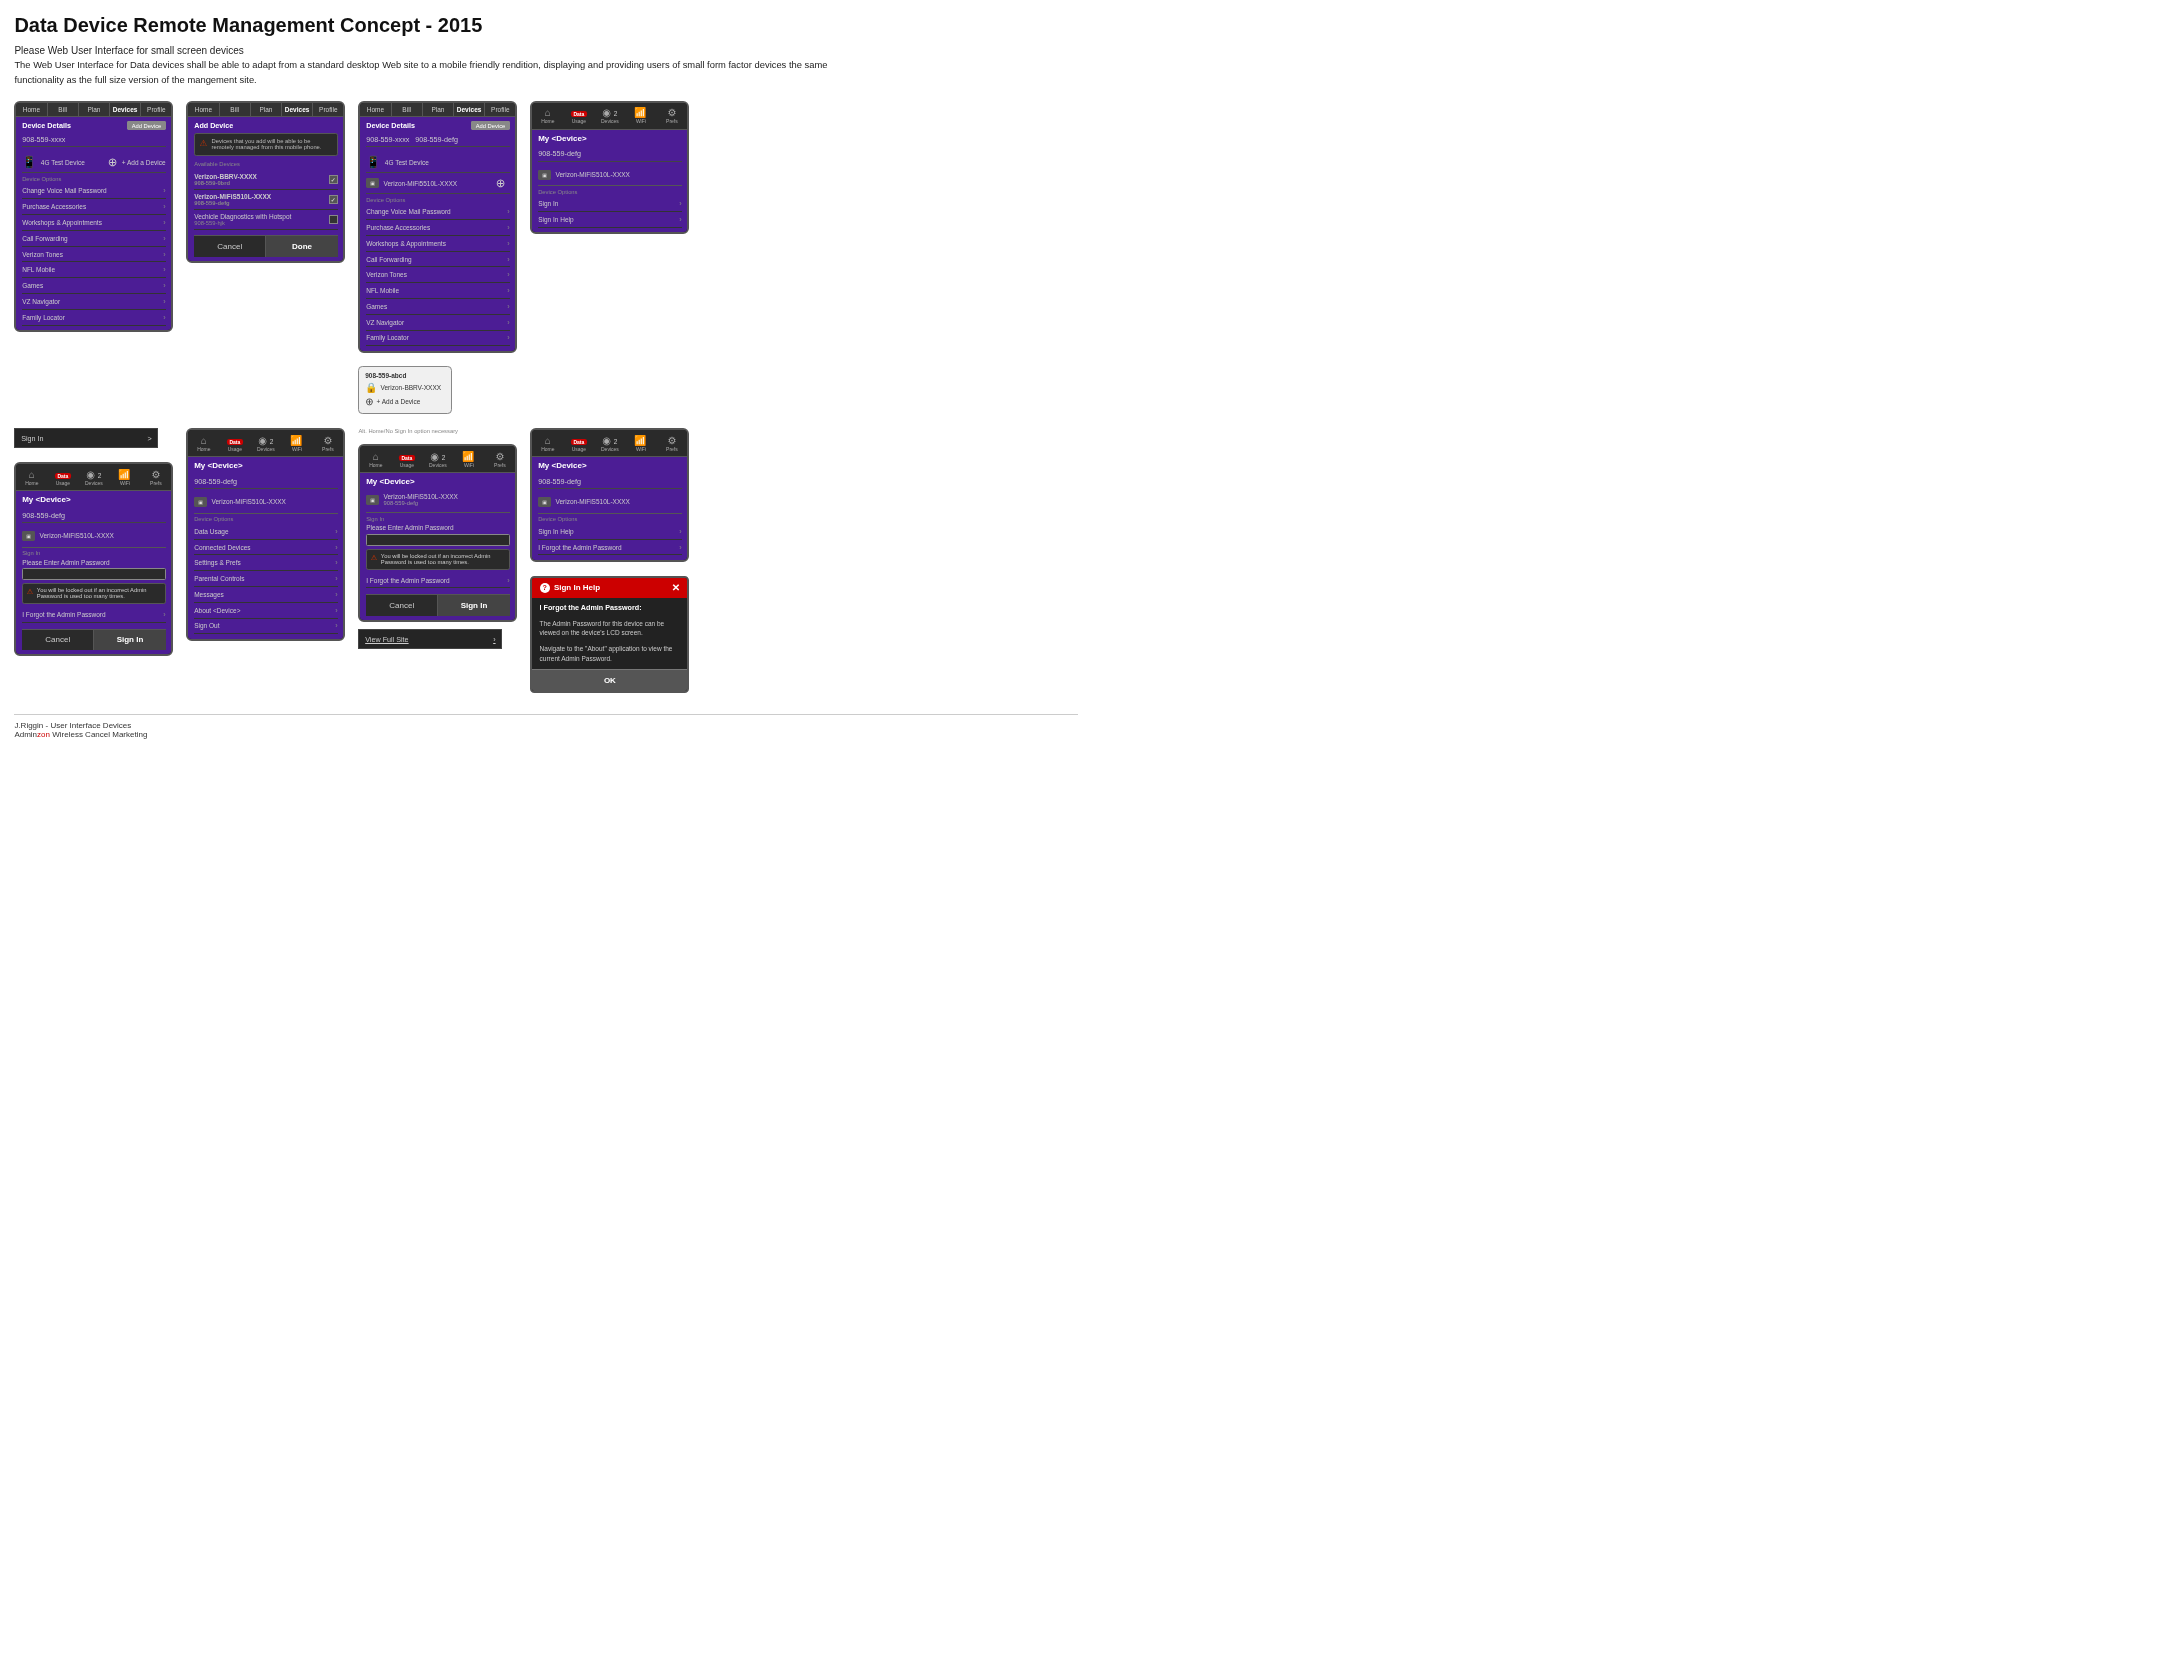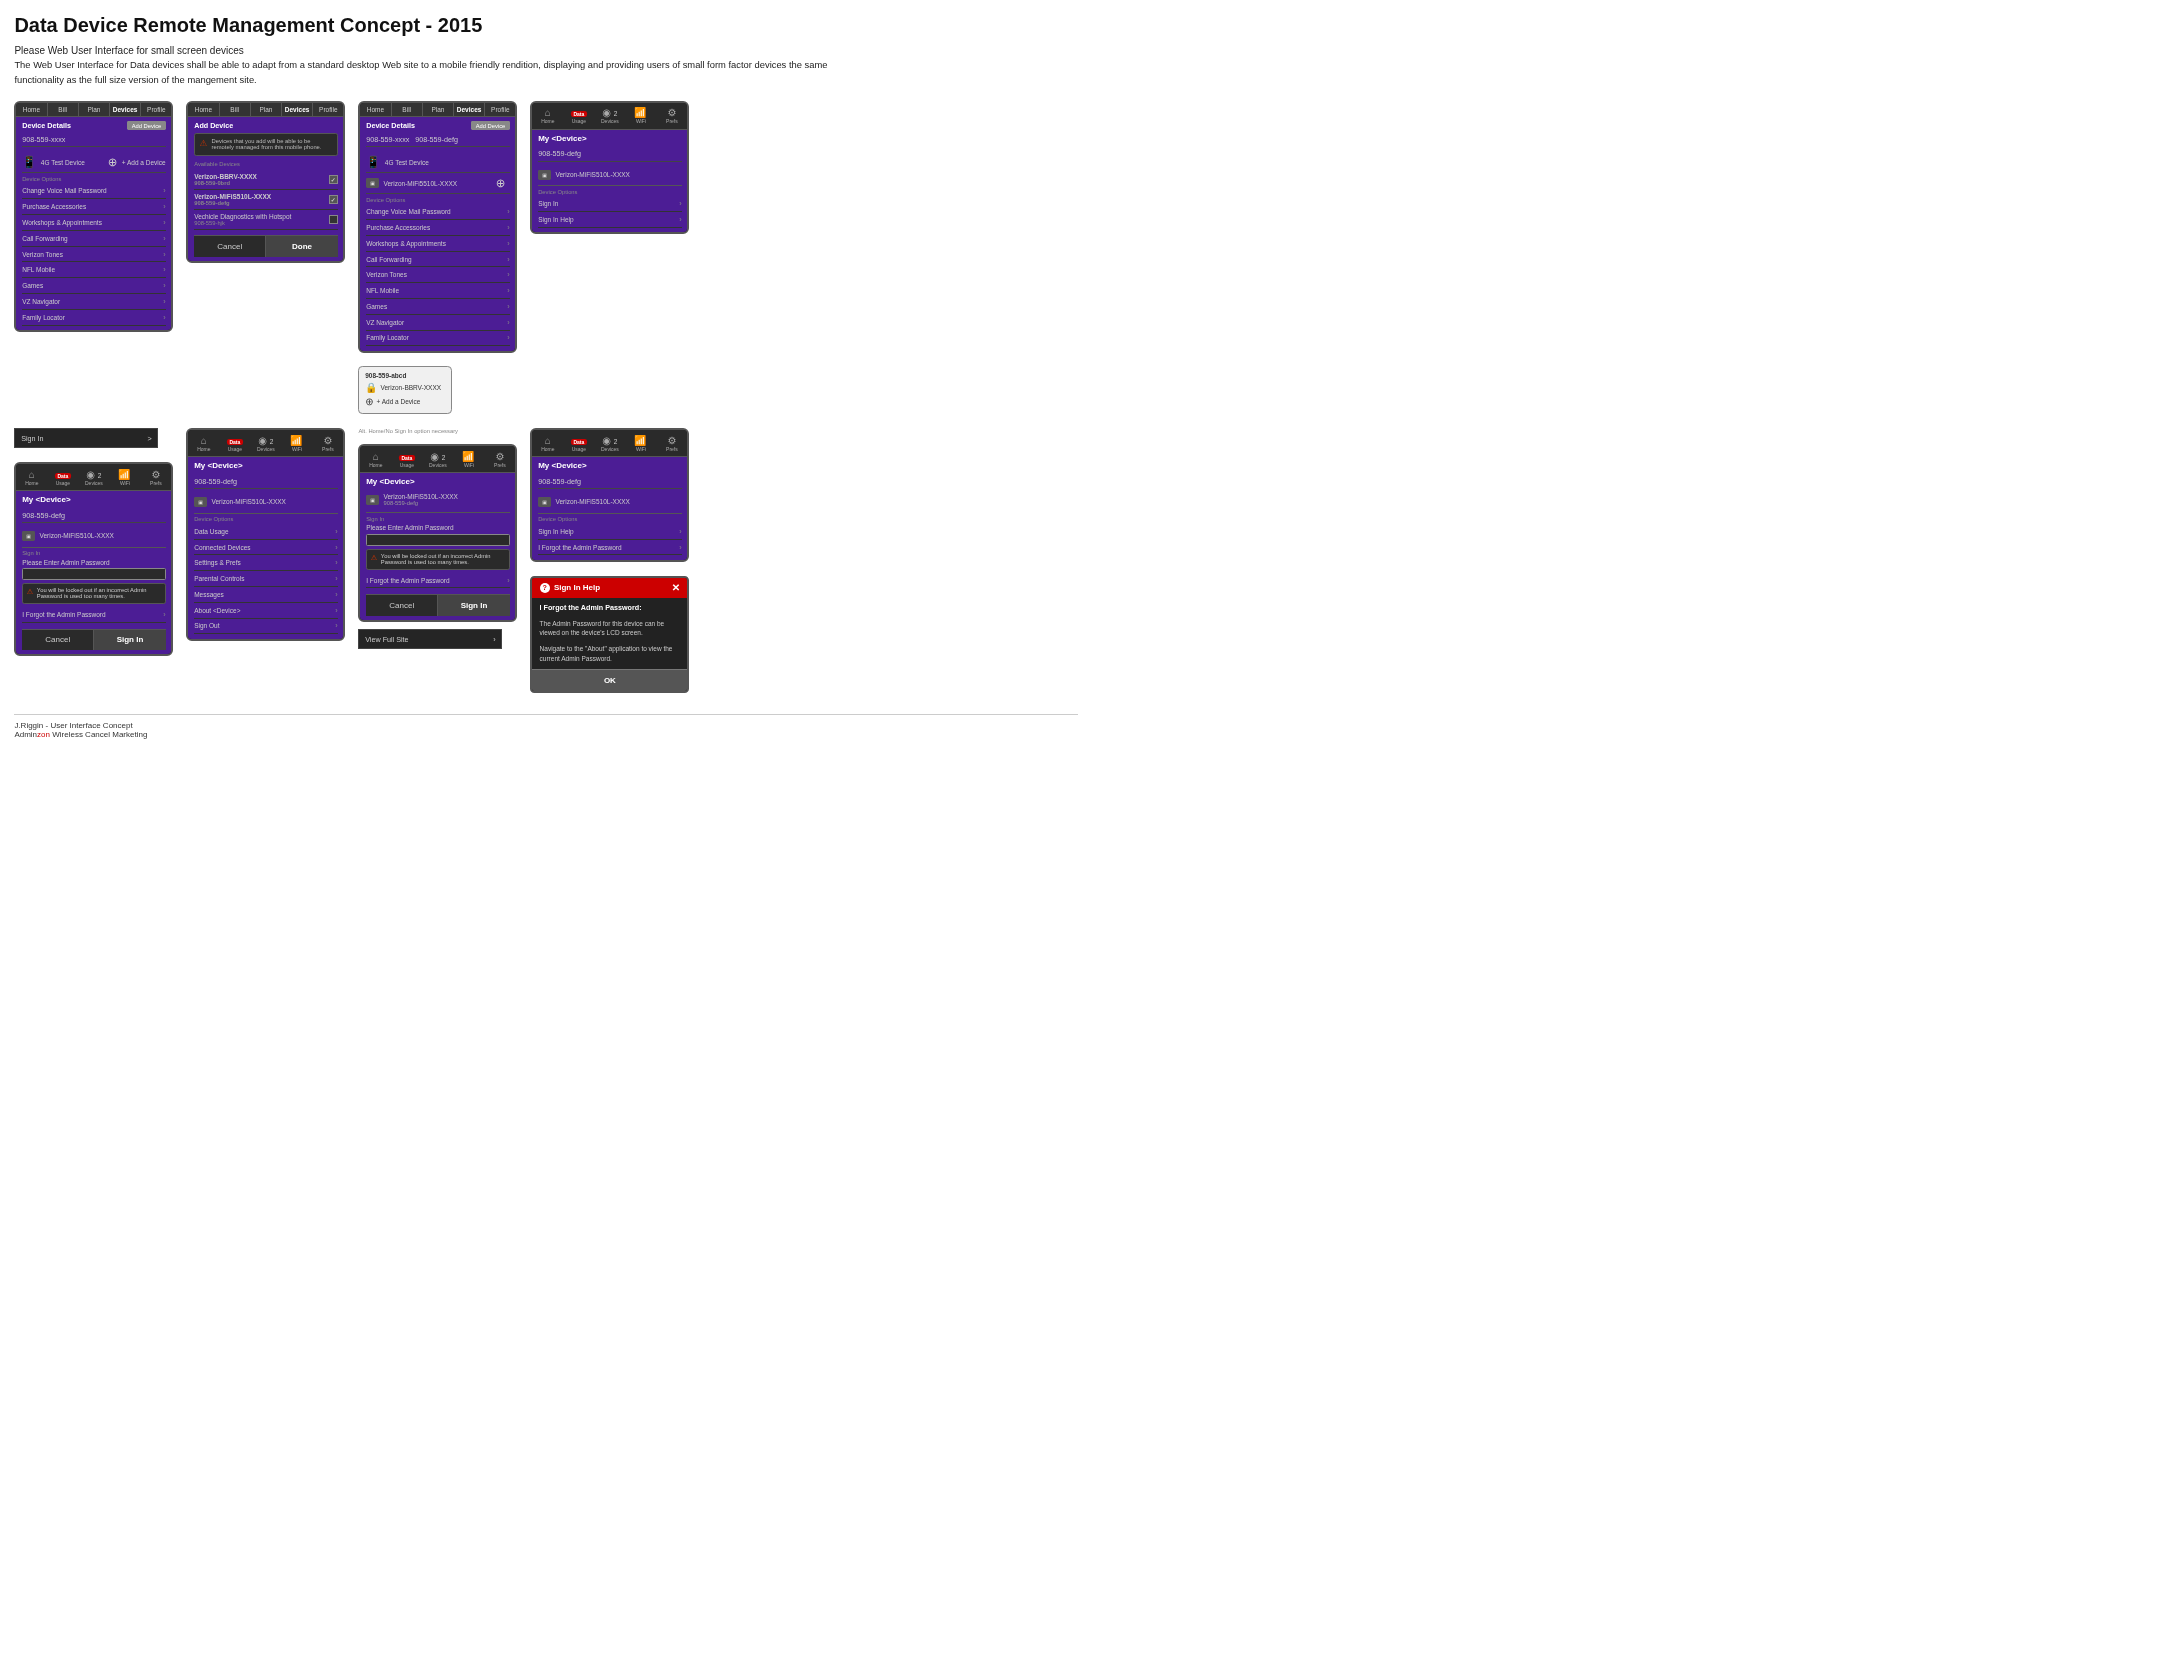--- a/index.html
+++ b/index.html
@@ -870,21 +870,21 @@
             <span class="menu-chevron">›</span>
           </div>
         </div>
         <div class="signin-btn-row">
           <button class="signin-btn">Cancel</button>
           <button class="signin-btn primary">Sign In</button>
         </div>
       </div>
     </div>
 
-    <div class="sign-in-menu-row" style="width:144px;">
+    <div class="sign-in-menu-row" style="width:144px;text-decoration:underline;">
       <span>View Full Site</span>
       <span>›</span>
     </div>
   </div>
 
   <div class="mockup-group">
 
     <div class="phone-frame wide-phone">
       <div class="icon-nav-bar">
         <div class="icon-nav-item">
@@ -941,18 +941,18 @@
         <p style="margin-bottom:5.8px;">The Admin Password for this device can be viewed on the device's LCD screen.</p>
         <p>Navigate to the "About" application to view the current Admin Password.</p>
       </div>
       <button class="ok-btn">OK</button>
     </div>
   </div>
 
 </div>
 
 <div class="footer">
-  <div>J.Riggin - User Interface Concept</div>
+  <div>J.Riggin - User Interface Devices</div>
   <div class="footer-brand">
     <span class="vz-black">Admin</span><span style="color:#cc0000;">zon</span><span class="vz-black"> Wireless Cancel Marketing</span>
   </div>
 </div>
 
 
 </body></html>

